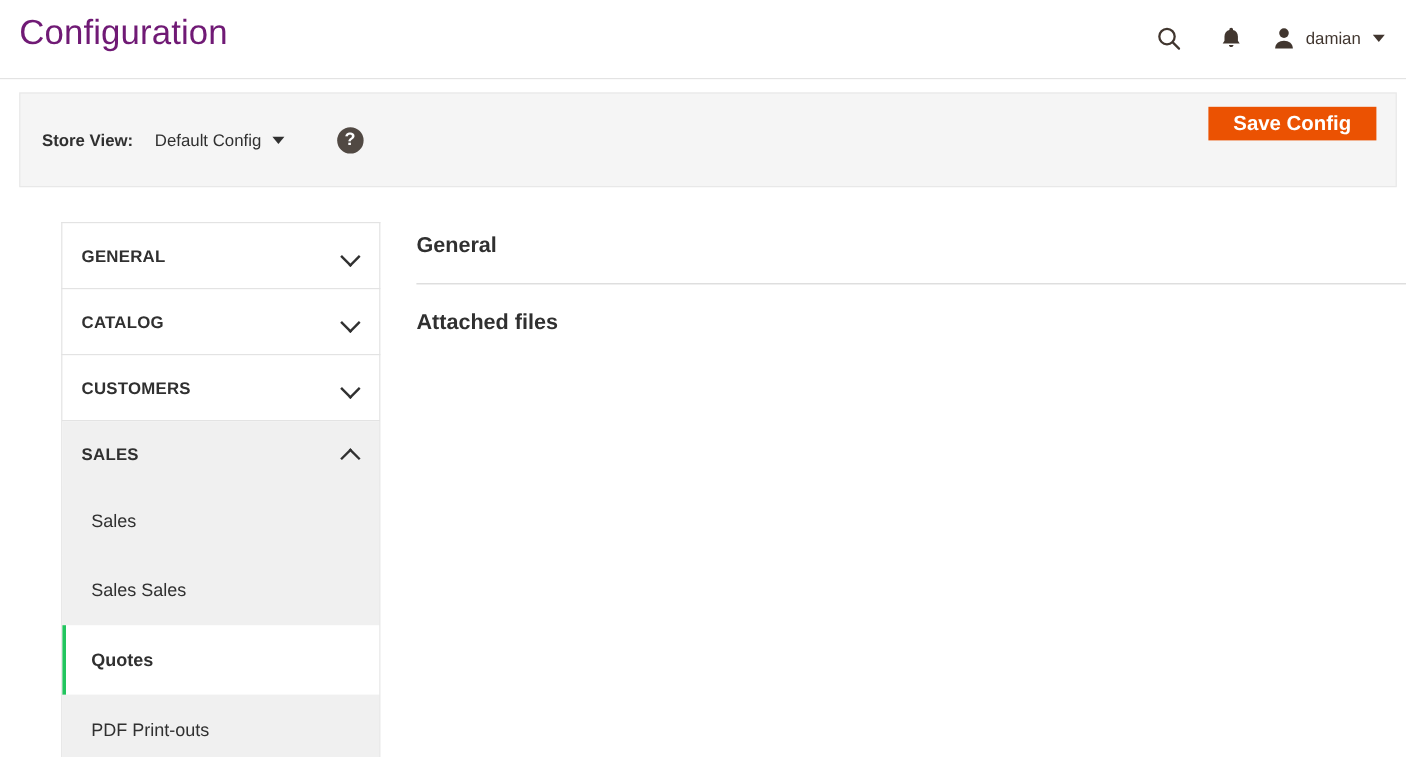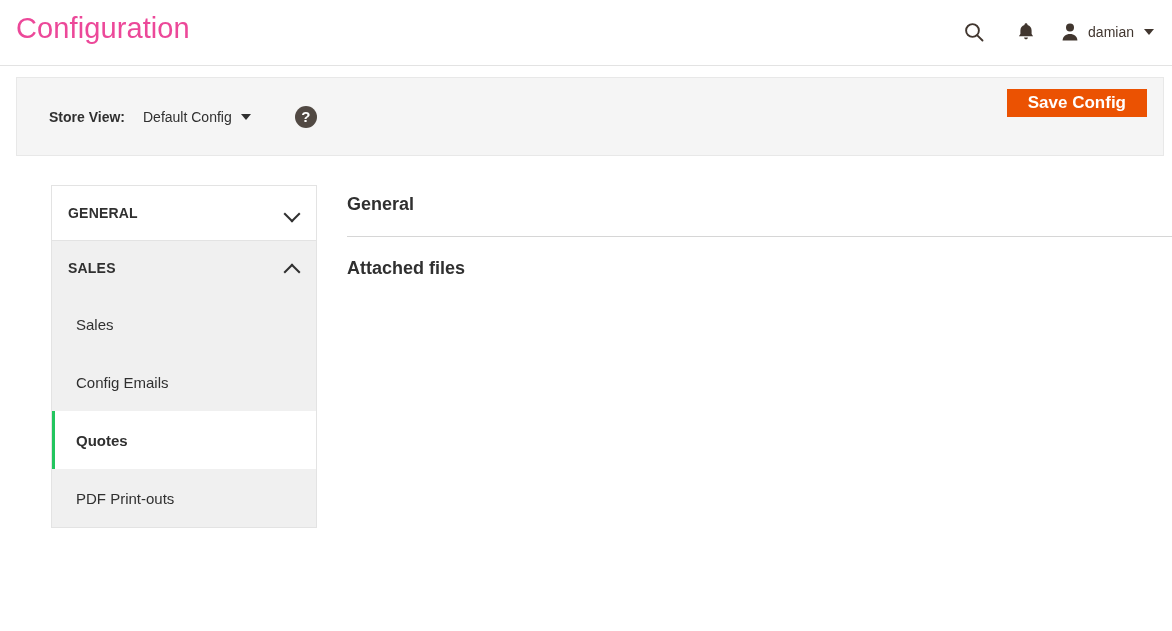--- a/index.html
+++ b/index.html
@@ -17,21 +17,21 @@
     position: relative;
     height: 66px;
     background: #ffffff;
     border-bottom: 1px solid #e3e3e3;
   }
   .page-title {
     position: absolute;
     left: 16px; top: 12px;
     font-size: 29px;
     font-weight: 400;
-    color: #ec4899;
+    color: #701a75;
     letter-spacing: .1px;
   }
   .header-tools {
     position: absolute;
     right: 14px; top: 12px;
     display: flex;
     align-items: center;
     gap: 0px;
   }
   .tool-btn {
@@ -61,21 +61,21 @@
   .storeview-bar {
     position: absolute;
     left: 16px; top: 77px;
     width: 1148px; height: 79px;
     background: #f5f5f5;
     border: 1px solid #e8e8e8;
     display: flex;
     align-items: center;
   }
   .sv-label {
-    margin-left: 32px;
+    margin-left: 18px;
     font-size: 14px;
     font-weight: bold;
     color: #303030;
   }
   .sv-select {
     margin-left: 18px;
     display: flex;
     align-items: center;
     gap: 9px;
     cursor: pointer;
@@ -287,33 +287,45 @@
 
   <div class="config-nav">
 
     <div class="nav-section">
       <div class="nav-head">
         <span class="nav-head-title">GENERAL</span>
         <span class="chev"></span>
       </div>
     </div>
 
-
+    <div class="nav-section">
+      <div class="nav-head">
+        <span class="nav-head-title">CATALOG</span>
+        <span class="chev"></span>
+      </div>
+    </div>
+
+    <div class="nav-section">
+      <div class="nav-head">
+        <span class="nav-head-title">CUSTOMERS</span>
+        <span class="chev"></span>
+      </div>
+    </div>
 
     <div class="nav-section open">
       <div class="nav-head">
         <span class="nav-head-title">SALES</span>
         <span class="chev up"></span>
       </div>
       <div class="nav-sub">
         <div class="nav-sub-item">
           <span>Sales</span>
         </div>
         <div class="nav-sub-item">
-          <span>Config Emails</span>
+          <span>Sales Sales</span>
         </div>
         <div class="nav-sub-item active">
           <span>Quotes</span>
         </div>
         <div class="nav-sub-item">
           <span>PDF Print-outs</span>
         </div>
       </div>
     </div>
 

